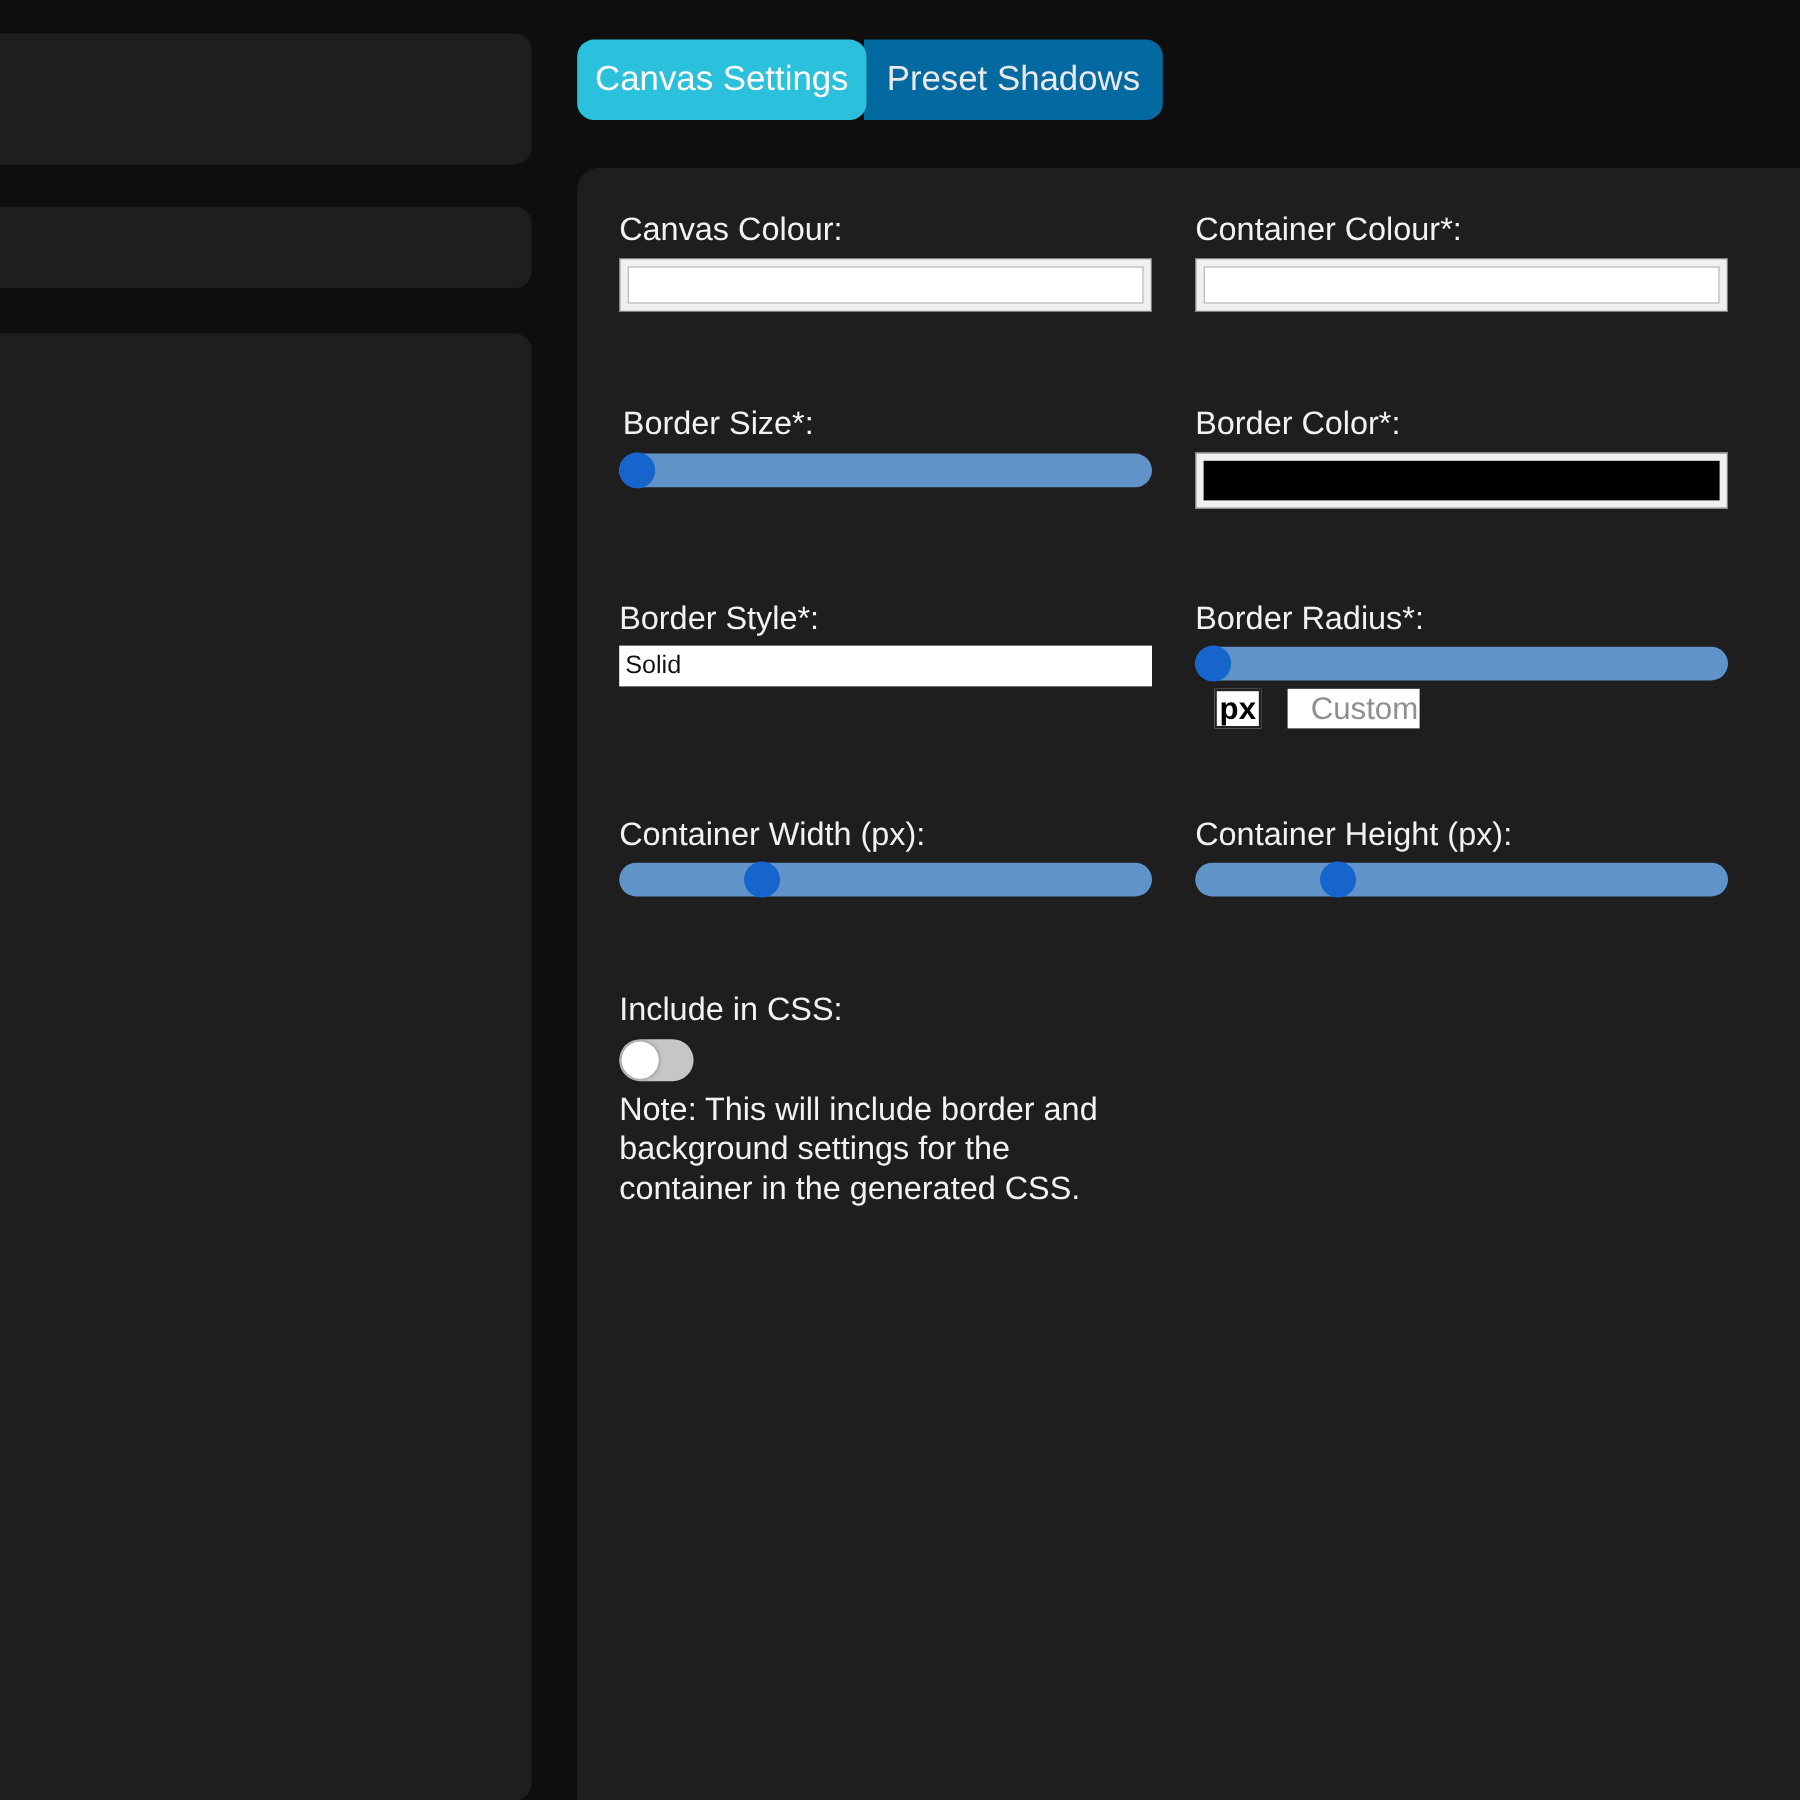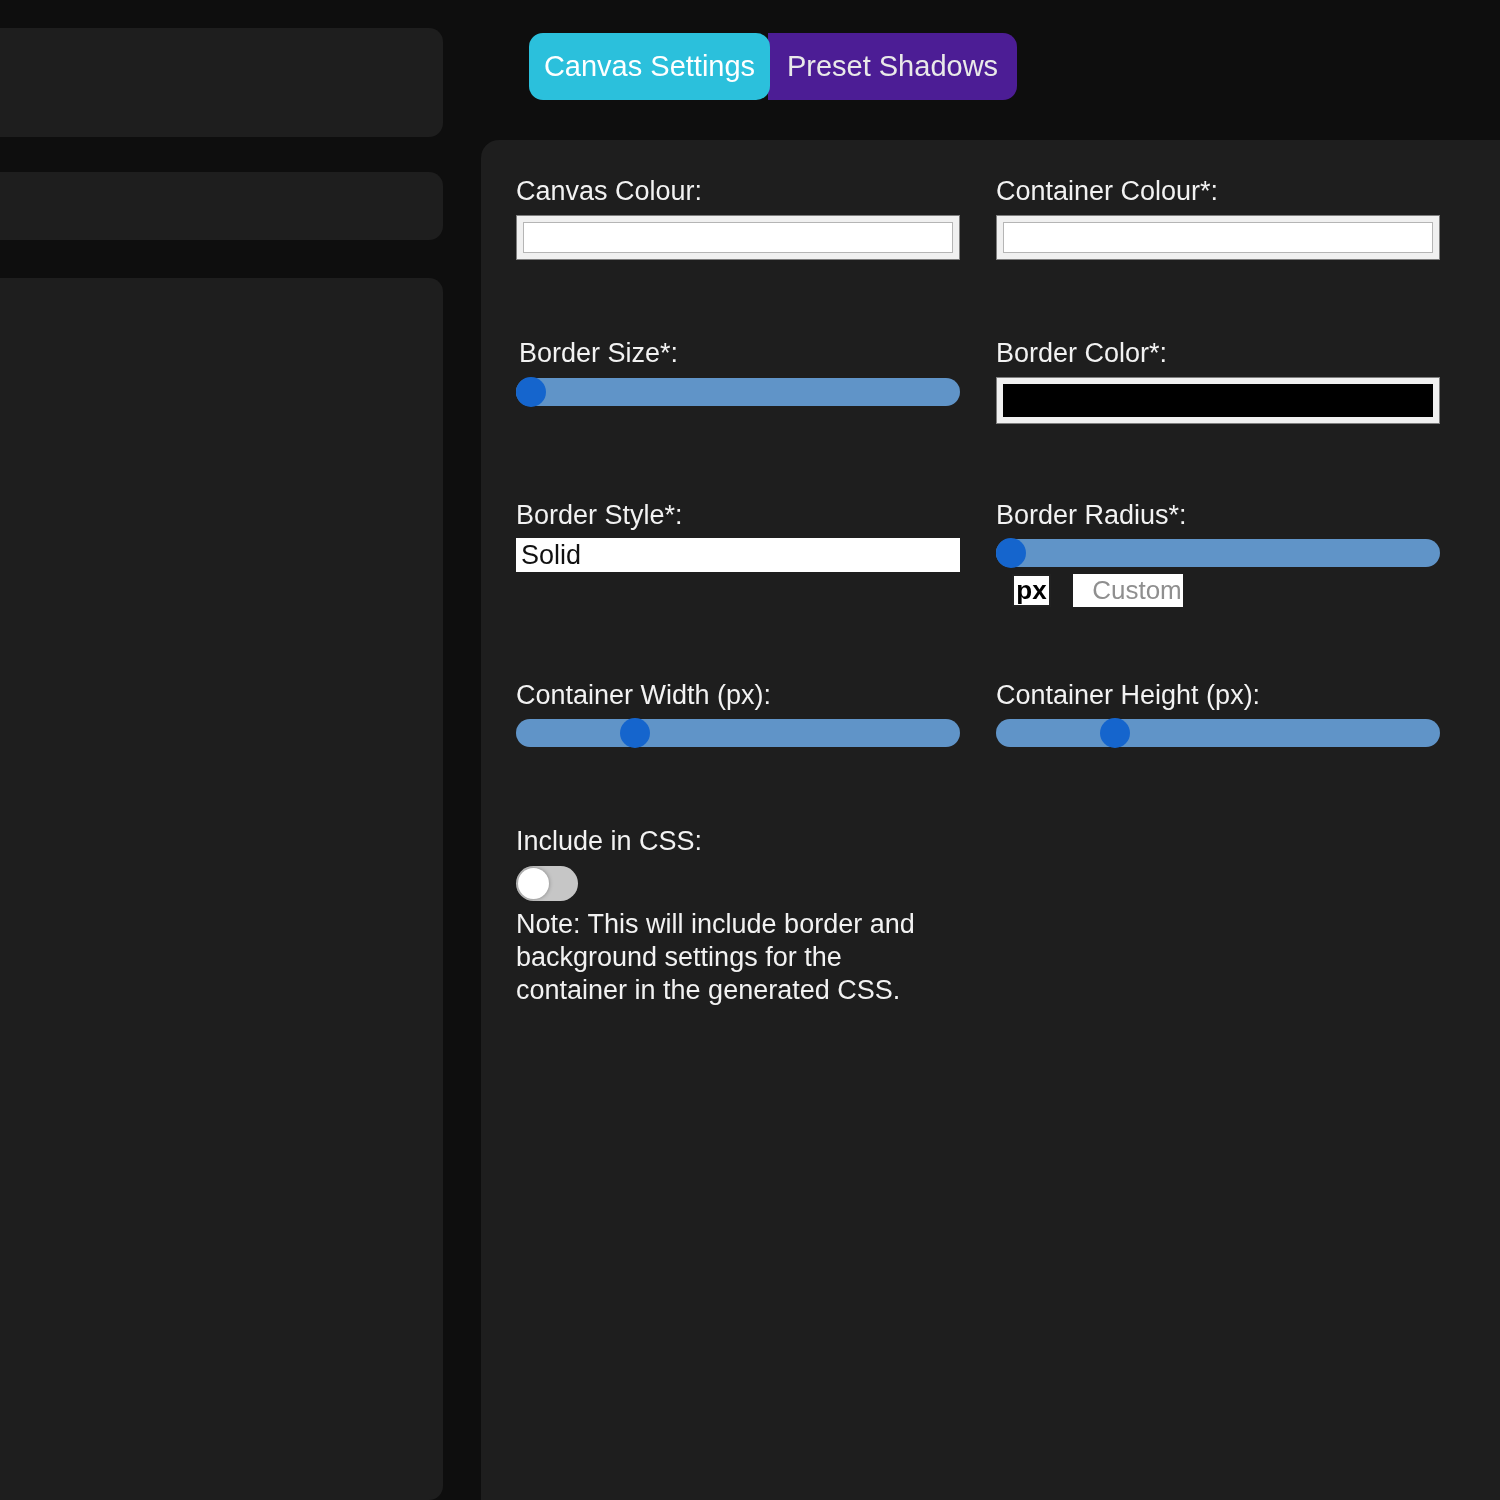--- a/index.html
+++ b/index.html
@@ -19,30 +19,30 @@
     border-radius: 0 14px 14px 0;
   }
   #side1 { top: 28px;  height: 109px; }
   #side2 { top: 172px; height: 68px; }
   #side3 { top: 278px; height: 1222px; }
 
   
   .tabbar { position: absolute; left: 481px; top: 33px; display: flex; z-index: 3; }
   .tab {
     height: 67px; display: flex; align-items: center; justify-content: center;
-    font-size: 29px; cursor: default; box-sizing: border-box; margin-left: 48px;
+    font-size: 29px; cursor: default; box-sizing: border-box;
   }
   .tab-active {
     width: 241px;
     background: #2bc0dc; color: #ffffff;
     border-radius: 14px; z-index: 2;
   }
   .tab-inactive {
     width: 249px;
-    background: #4c1d95; color: #e9e9e9;
+    background: #0369a1; color: #e9e9e9;
     border-radius: 0 14px 14px 0;
     margin-left: -2px; z-index: 1;
   }
 
   
   .main-panel {
     position: absolute; left: 481px; top: 140px;
     width: 1119px; height: 1360px;
     background: #1e1e1e;
     border-radius: 18px 18px 0 0;
@@ -72,21 +72,21 @@
     position: absolute; top: -1px;
     width: 30px; height: 30px; border-radius: 50%;
     background: #1565cd;
     left: calc((100% - 30px) * var(--p) / 100);
   }
 
   
   .style-select {
     position: absolute; width: 444px; height: 34px;
     background: #ffffff; color: #111111;
-    font-size: 27px; font-family: "Liberation Sans", sans-serif;
+    font-size: 21px; font-family: "Liberation Sans", sans-serif;
     display: flex; align-items: center; padding-left: 5px;
     box-sizing: border-box; border: none;
   }
 
   
   .unit-btn {
     position: absolute; height: 33px;
     display: flex; align-items: center; justify-content: center;
     font-size: 26px; box-sizing: border-box;
     background: #ffffff;

